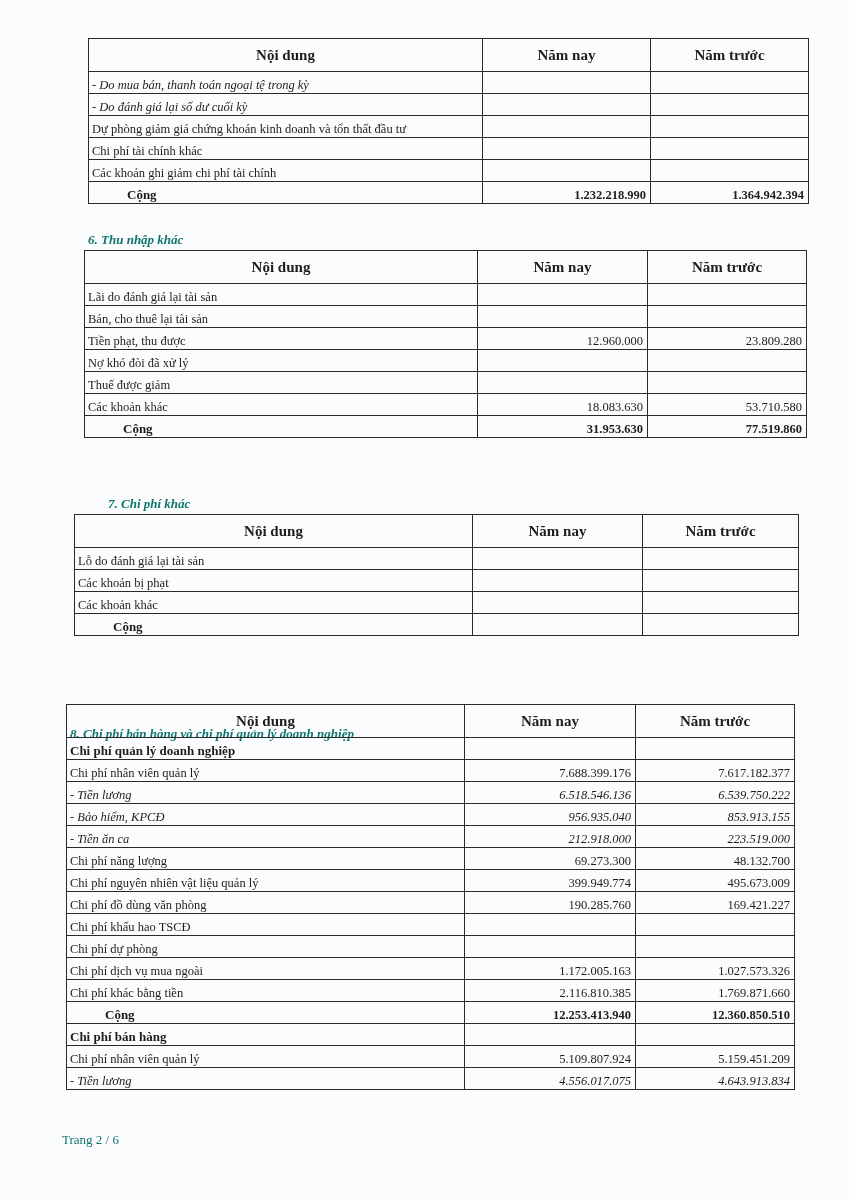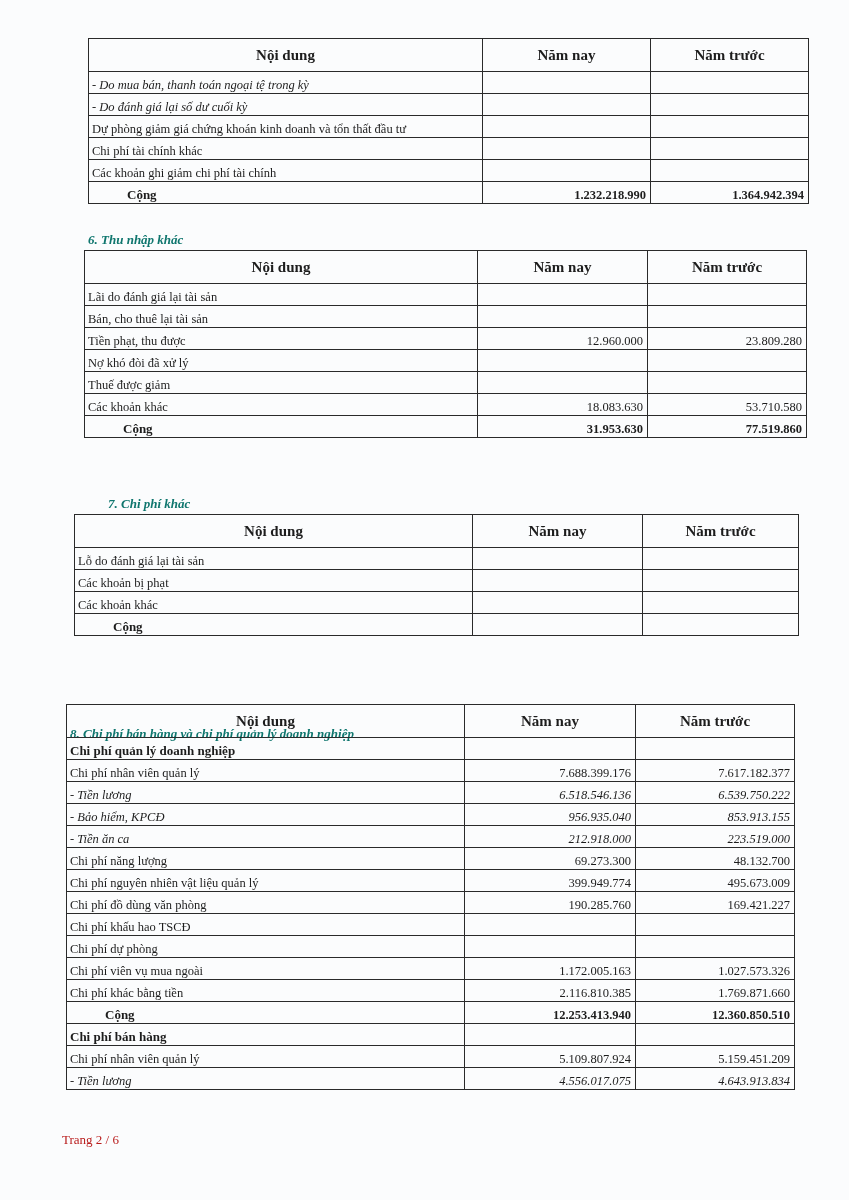--- a/index.html
+++ b/index.html
@@ -17,21 +17,21 @@
   table.fin td {
     border:1px solid #2a2a2a; padding:0 3px; height:21px; vertical-align:bottom;
     white-space:nowrap; overflow:hidden;
   }
   table.fin tr.hdr td { height:32px; text-align:center; font-weight:bold; vertical-align:middle; font-size:15px; }
   table.fin td.num { text-align:right; padding-right:4px; }
   table.fin tr.italic td.lbl, table.fin tr.italic td.num { font-style:italic; }
   table.fin tr.total td { font-weight:bold; }
   table.fin tr.total td.lbl { padding-left:38px; font-weight:bold; font-size:13px;margin-left:45px; }
   table.fin tr.group td.lbl { font-weight:bold; font-size:13px; }
-  .footer { position:absolute; left:62px; top:1132px; font-size:13px; color:#b91c1c; }
+  .footer { position:absolute; left:62px; top:1132px; font-size:13px; color:#0f766e; }
 </style>
 </head>
 <body>
 
 <table class="fin" style="left:88px; top:38px; width:720px;">
   <colgroup>
       <col style="width:394px">
       <col style="width:168px">
       <col style="width:158px">
     </colgroup>
@@ -218,21 +218,21 @@
         <td class="lbl">Chi phí khấu hao TSCĐ</td>
         <td class="num"></td>
         <td class="num"></td>
       </tr>
       <tr>
         <td class="lbl">Chi phí dự phòng</td>
         <td class="num"></td>
         <td class="num"></td>
       </tr>
       <tr>
-        <td class="lbl">Chi phí viên vụ mua ngoài</td>
+        <td class="lbl">Chi phí dịch vụ mua ngoài</td>
         <td class="num">1.172.005.163</td>
         <td class="num">1.027.573.326</td>
       </tr>
       <tr>
         <td class="lbl">Chi phí khác bằng tiền</td>
         <td class="num">2.116.810.385</td>
         <td class="num">1.769.871.660</td>
       </tr>
       <tr class="total">
         <td class="lbl">Cộng</td>

